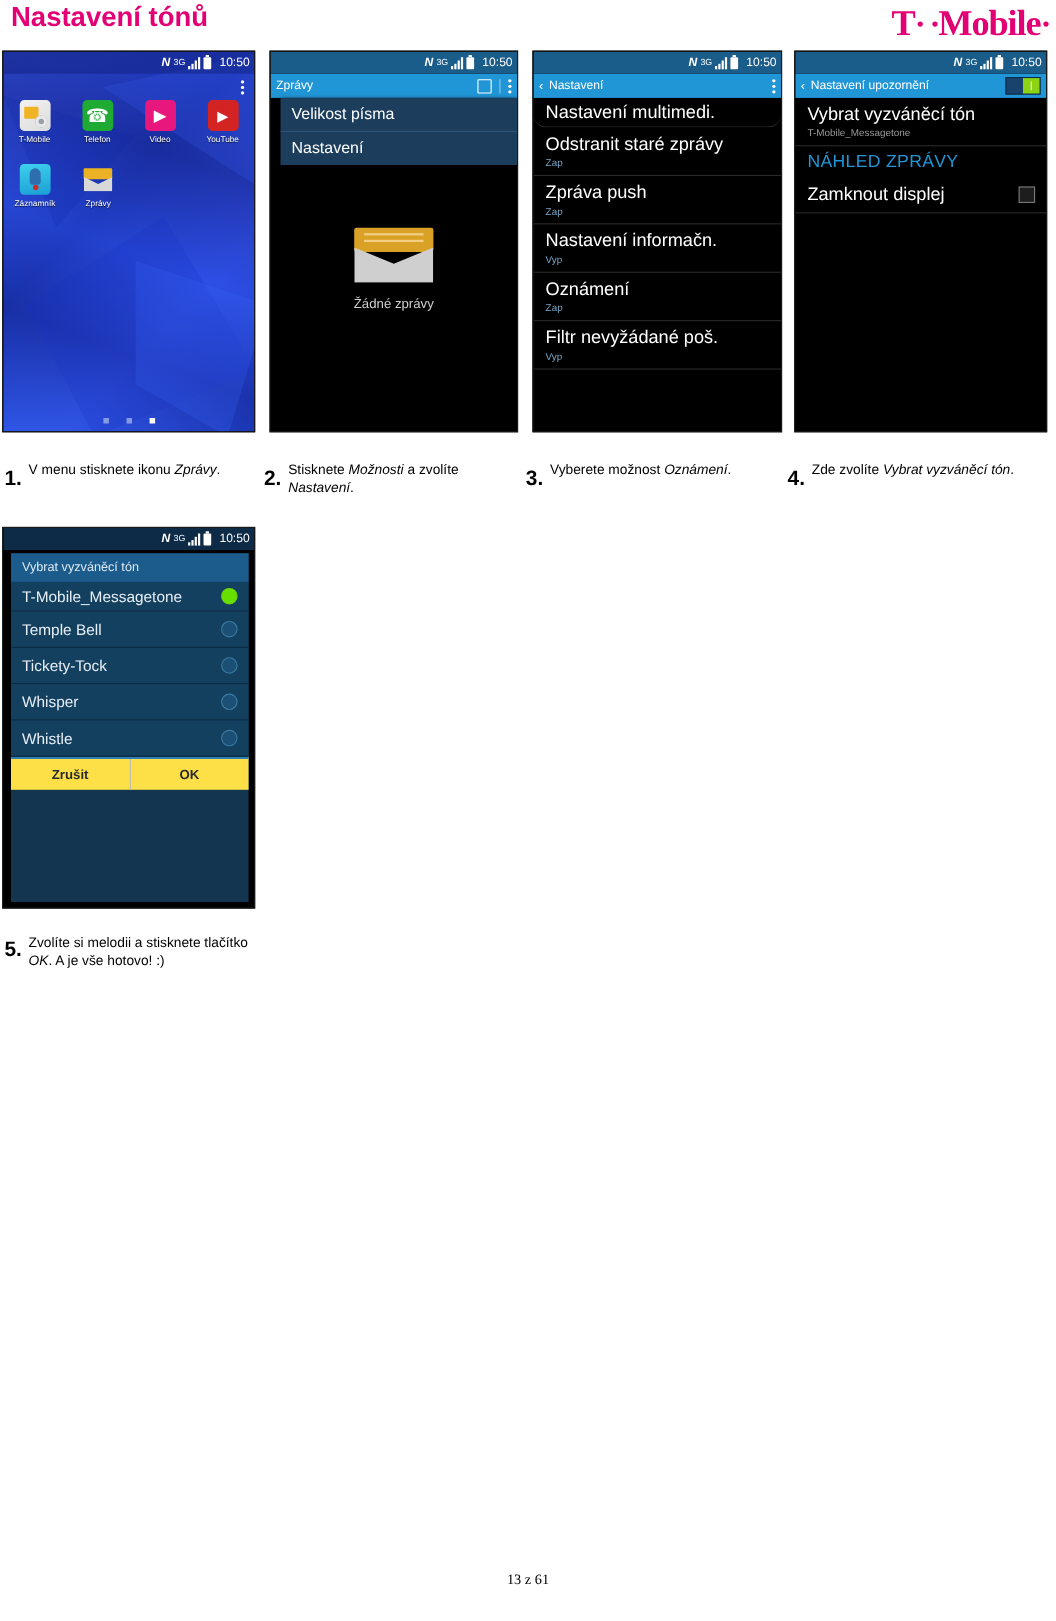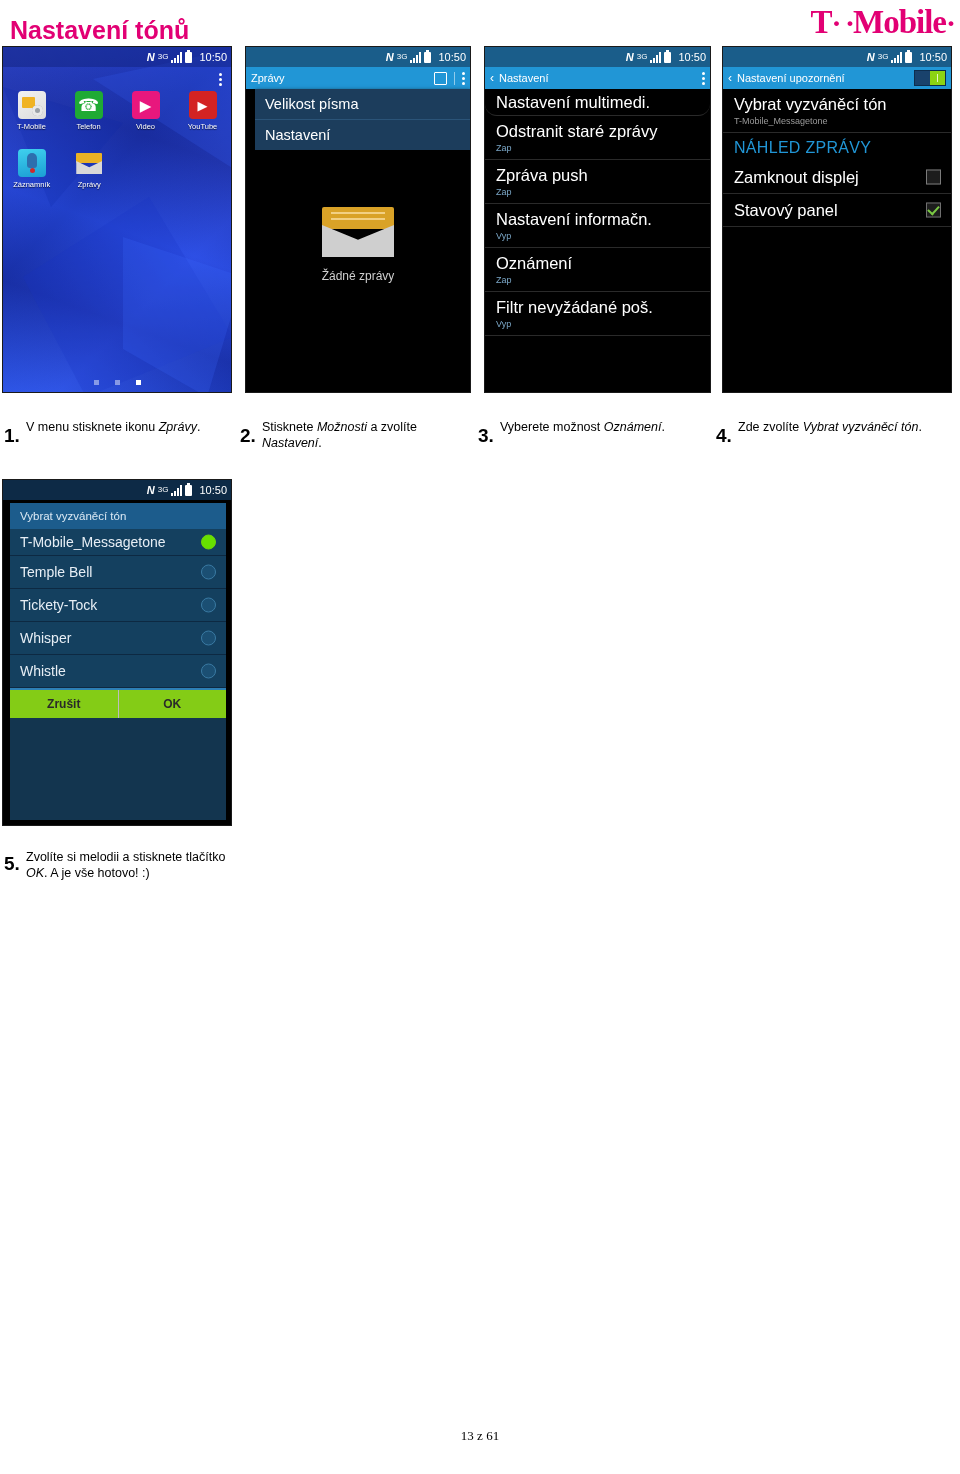--- a/index.html
+++ b/index.html
@@ -9,21 +9,21 @@
     font-family:"Liberation Sans", sans-serif;
     position:relative;
     overflow:hidden;
   }
 
   
   .page-header{
     position:absolute; left:0; top:0; width:960px; height:46px;
   }
   .doc-title{
-    position:absolute; left:10px; top:16px;
+    position:absolute; left:10px; top:2px;
     font-size:25px; font-weight:bold; color:#e20074;
     letter-spacing:0px; white-space:nowrap;text-align:center;
   }
   .tmo-logo{
     position:absolute; right:6px; top:4px;
     font-family:"Liberation Serif", serif;
     font-size:33px; font-weight:bold; color:#e20074;
     letter-spacing:-1px; white-space:nowrap;
   }
   .tmo-logo .dotgrp{ letter-spacing:-2px; font-size:30px; }
@@ -166,21 +166,21 @@
   .dlg-row{
     position:relative; padding:7px 38px 7px 10px; border-bottom:1px solid #0d2942;
     background:#14405f; color:#e7eef5; font-size:14px; line-height:18px;
   }
   .radio{
     position:absolute; right:10px; top:50%; transform:translateY(-50%);
     width:15px;height:15px;border-radius:50%;
     background:#1b4f73; border:1.5px solid #3a7aa3; box-sizing:border-box;
   }
   .radio.on{ background:#67e000; border:1.5px solid #6fd30a; }
-  .dlg-btns{ display:flex; background:#84cc16; border-top:2px solid #2d7fb5; }
+  .dlg-btns{ display:flex; background:#fde047; border-top:2px solid #2d7fb5; }
   .dlg-btns div{
     flex:1; text-align:center; padding:7px 0; font-size:12px;
     font-weight:bold; color:#2a2a2a;
   }
   .dlg-btns div:first-child{ border-right:1px solid #bdbdbd; }
 
   
   .caption{ position:absolute; display:flex; align-items:flex-start; }
   .cap-num{
     font-size:19px; font-weight:bold; color:#000; line-height:19px;
@@ -411,24 +411,20 @@
   <div class="slist">
     <div class="srow">
       <div class="title">Vybrat vyzváněcí tón</div>
       <div class="sub grey">T-Mobile_Messagetone</div>
     </div>
     <div class="secthead">NÁHLED ZPRÁVY</div>
     <div class="srow" style="padding-top:6px;padding-bottom:6px;">
       <div class="title">Zamknout displej</div>
       <span class="chk"></span>
     </div>
-    <div class="srow" style="padding-top:6px;padding-bottom:6px;">
-      <div class="title">Stavový panel</div>
-      <span class="chk on"></span>
-    </div>
   </div>
 </div>
 
 <div class="phone" id="phone5">
   <div class="statusbar" style="background:#0d2a46;">
     <div class="sb-icons">
       <span class="nsym sb-ico">N</span>
       <span class="g3 sb-ico">3G</span>
       <span class="bars sb-ico">
           <i></i>

